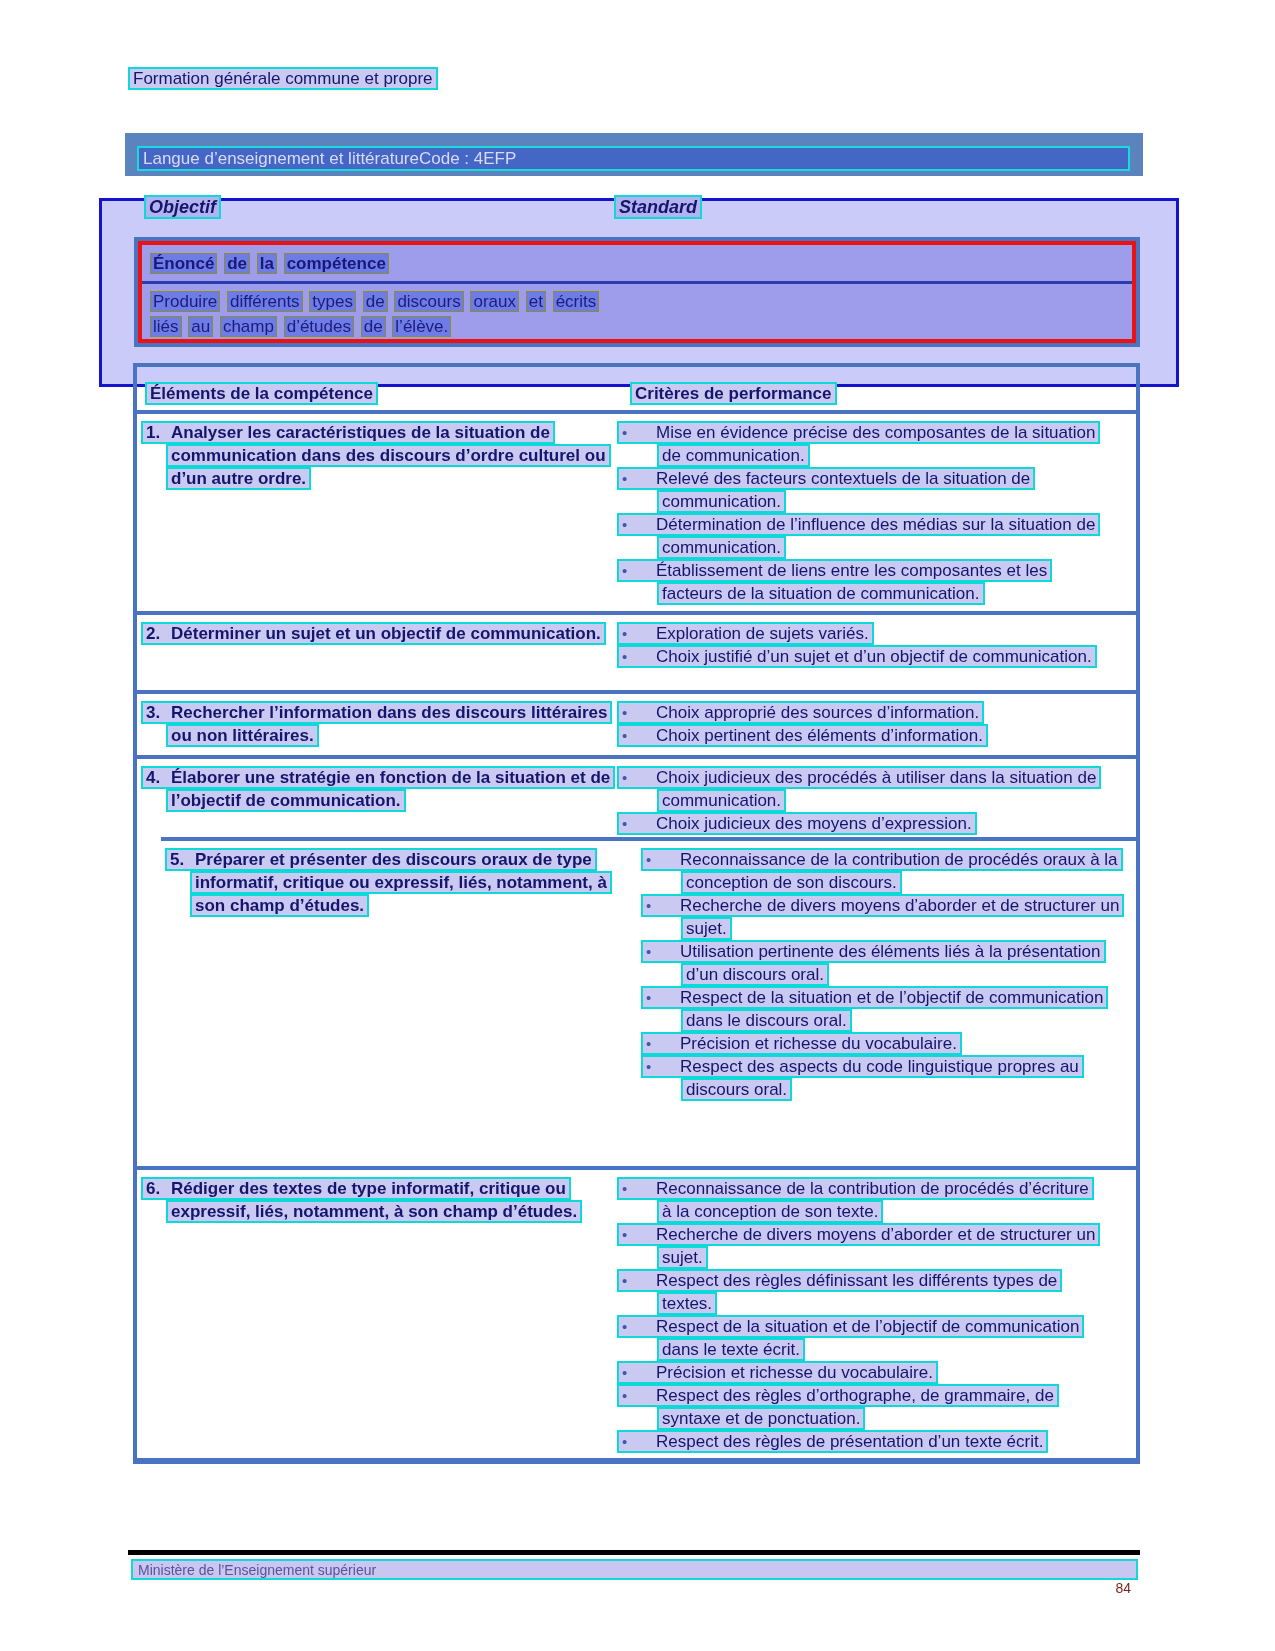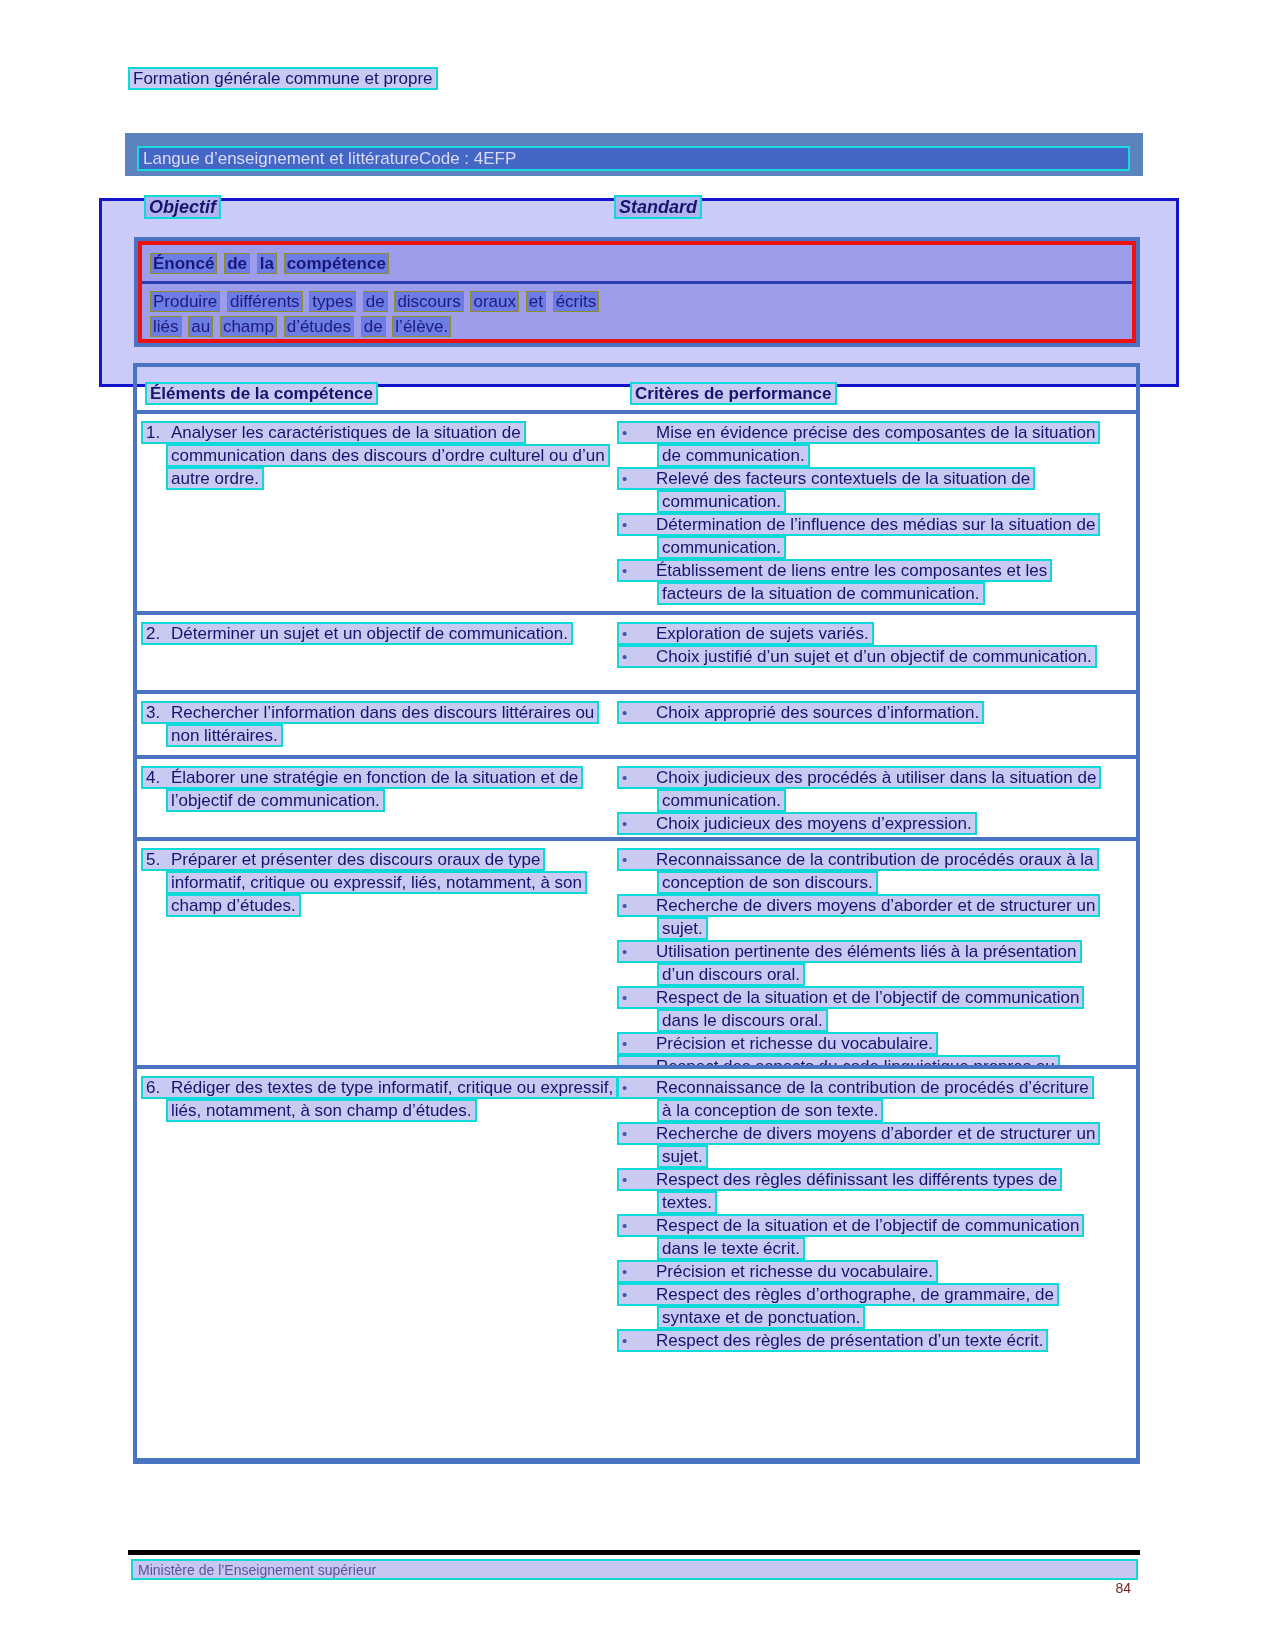--- a/index.html
+++ b/index.html
@@ -60,25 +60,25 @@
     padding-top:15px; overflow:hidden; }
   .th { font-weight:bold; }
   #th-left { margin-left:8px; width:472px; }
   #th-right { margin-left:13px; }
   .trow { display:flex; overflow:hidden; }
   .trow + .trow { border-top:4px solid #4a73c2; }
   .trow:nth-child(1) { height:197px; }
   .trow:nth-child(2) { height:79px; }
   .trow:nth-child(3) { height:65px; }
   .trow:nth-child(4) { height:82px; }
-  .trow:nth-child(5) { height:228px; }
+  .trow:nth-child(5) { height:329px;margin-left:24px; }
   .trow:nth-child(6) { height:343px; }
   .cell-left { width:480px; padding:7px 0 0 4px; }
   .cell-right { width:480px; padding-top:7px; }
-  .elem { padding-left:25px; text-indent:-25px; }
+  .elem { padding-left:25px; text-indent:-25px;font-weight:bold; }
   .num { display:inline-block; width:25px; text-indent:0; }
   .crit-item { padding-left:40px; text-indent:-40px; }
   .bullet { display:inline-block; width:34px; text-indent:0;
     color:#3f57a8; font-size:15px; }
 
   
   #footer-rule { left:128px; top:1550px; width:1012px; height:5px;
     background:#000000; }
   #footer-bar { left:131px; top:1559px; width:1007px; height:21px;
     background:#c7c7f1; border:2px solid #12d8d8; display:flex;
@@ -158,20 +158,21 @@
   </div>
 
   <div class="trow">
     <div class="cell-left">
       <div class="elem">
         <span class="hl"><span class="num">3.</span><span class="etext">Rechercher l’information dans des discours littéraires ou non littéraires.</span></span>
       </div>
     </div>
     <div class="cell-right crit-list">
           <div class="crit-item"><span class="hl"><span class="bullet">•</span><span>Choix approprié des sources d’information.</span></span></div>
+          <div class="crit-item"><span class="hl"><span class="bullet">•</span><span>Choix pertinent des éléments d’information.</span></span></div>
         </div>
   </div>
 
   <div class="trow">
     <div class="cell-left">
       <div class="elem">
         <span class="hl"><span class="num">4.</span><span class="etext">Élaborer une stratégie en fonction de la situation et de l’objectif de communication.</span></span>
       </div>
     </div>
     <div class="cell-right crit-list">

